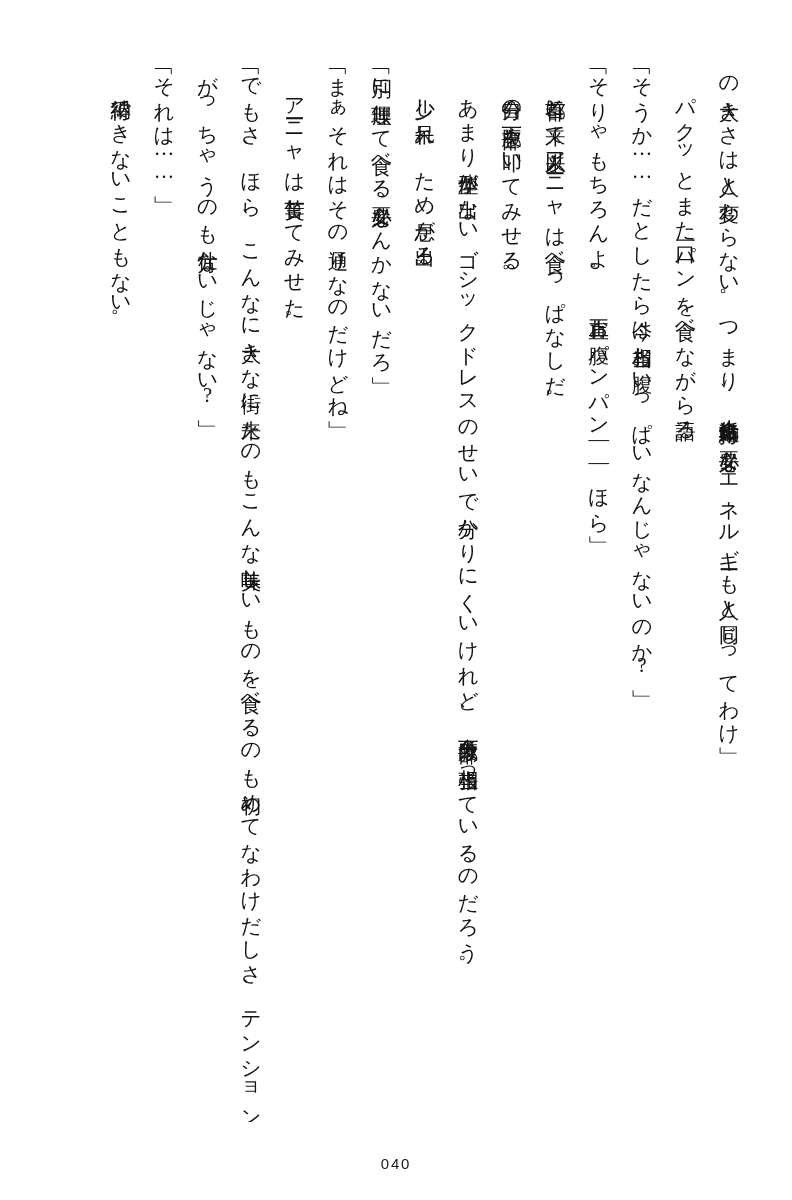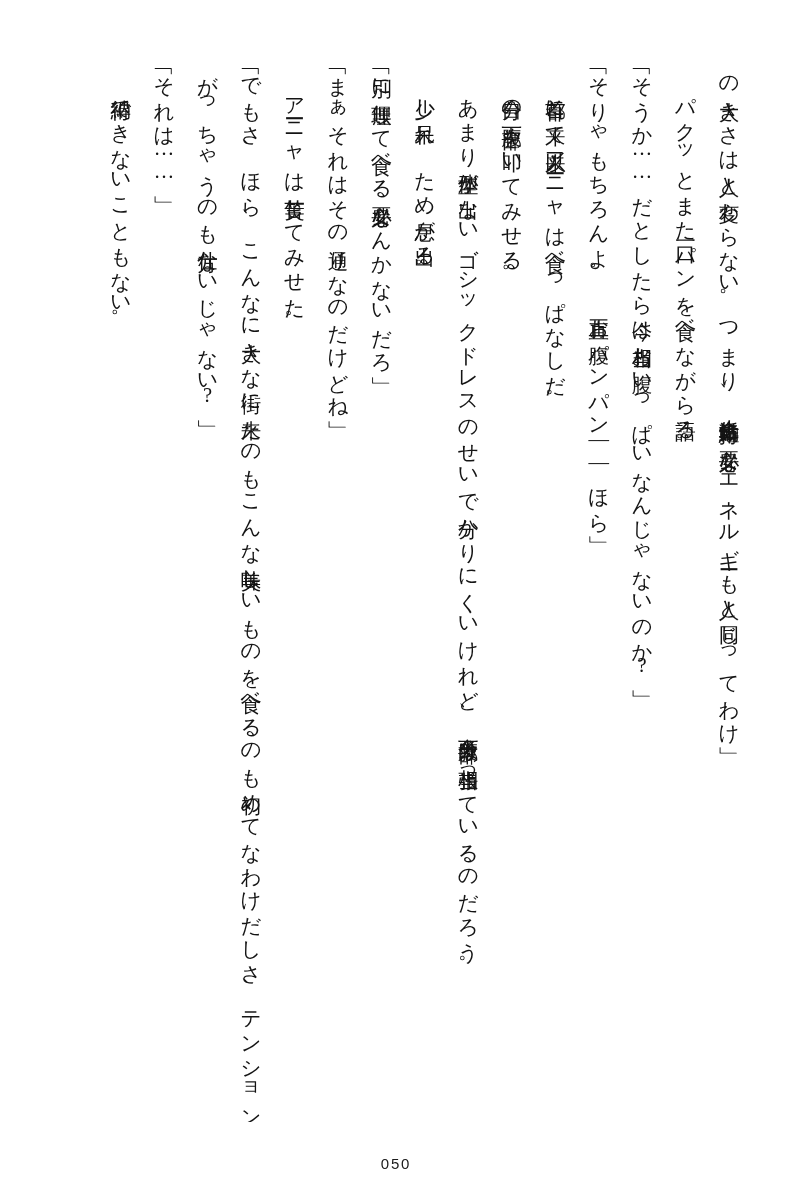--- a/index.html
+++ b/index.html
@@ -82,15 +82,15 @@
     <p class="para">　あまり体型が出ないゴシックドレスのせいで分かりにくいけれど、多分下腹部は相当張っているのだろう。</p>
     <p class="para">　少し呆れ、ため息が出る。</p>
     <p class="para">「別に無理して食べる必要なんかないだろ」</p>
     <p class="para">「まぁそれはその通りなのだけどね」</p>
     <p class="para">　アーニャは苦笑してみせた。</p>
     <p class="para">「でもさ、ほら、こんなに大きな街に来たのもこんな美味しいものを食べるのも初めてなわけだしさ、テンション上がっちゃうのも仕方ないじゃない?」</p>
     <p class="para">「それは……」</p>
     <p class="para">　納得できないこともない。</p>
   </div>
 
-  <div id="page-number">050</div>
+  <div id="page-number">040</div>
 
 </div>
 
 </body></html>

